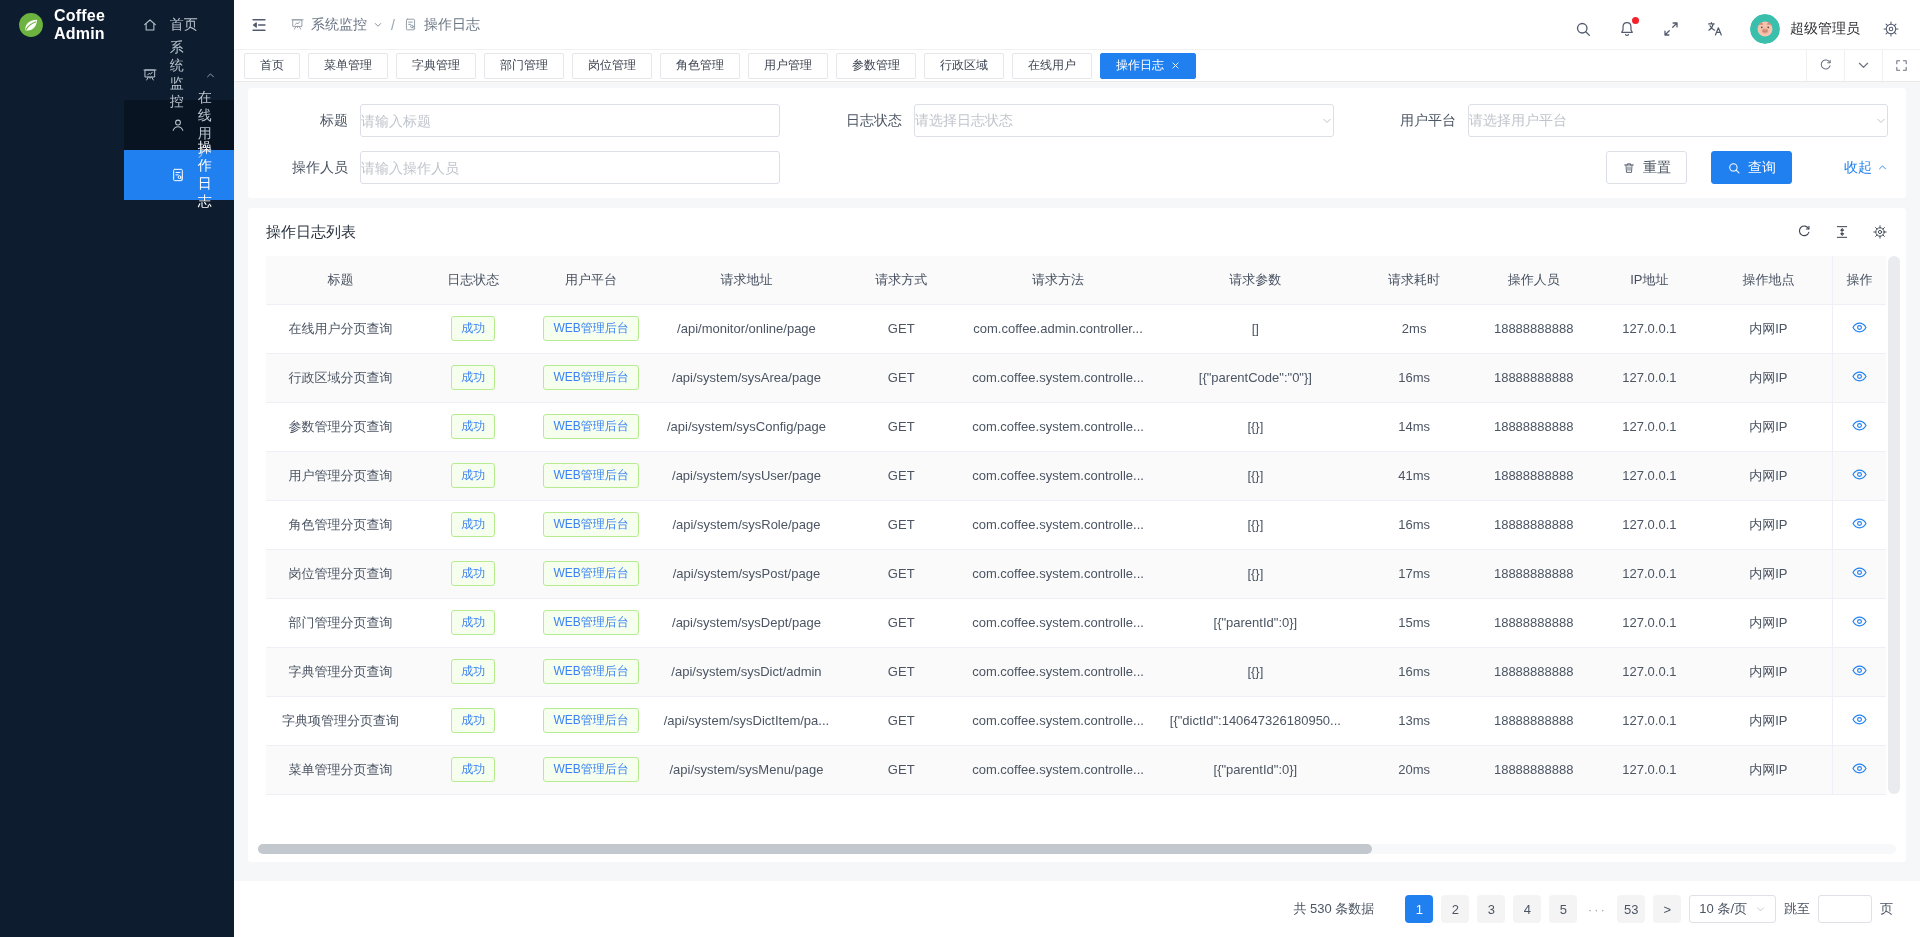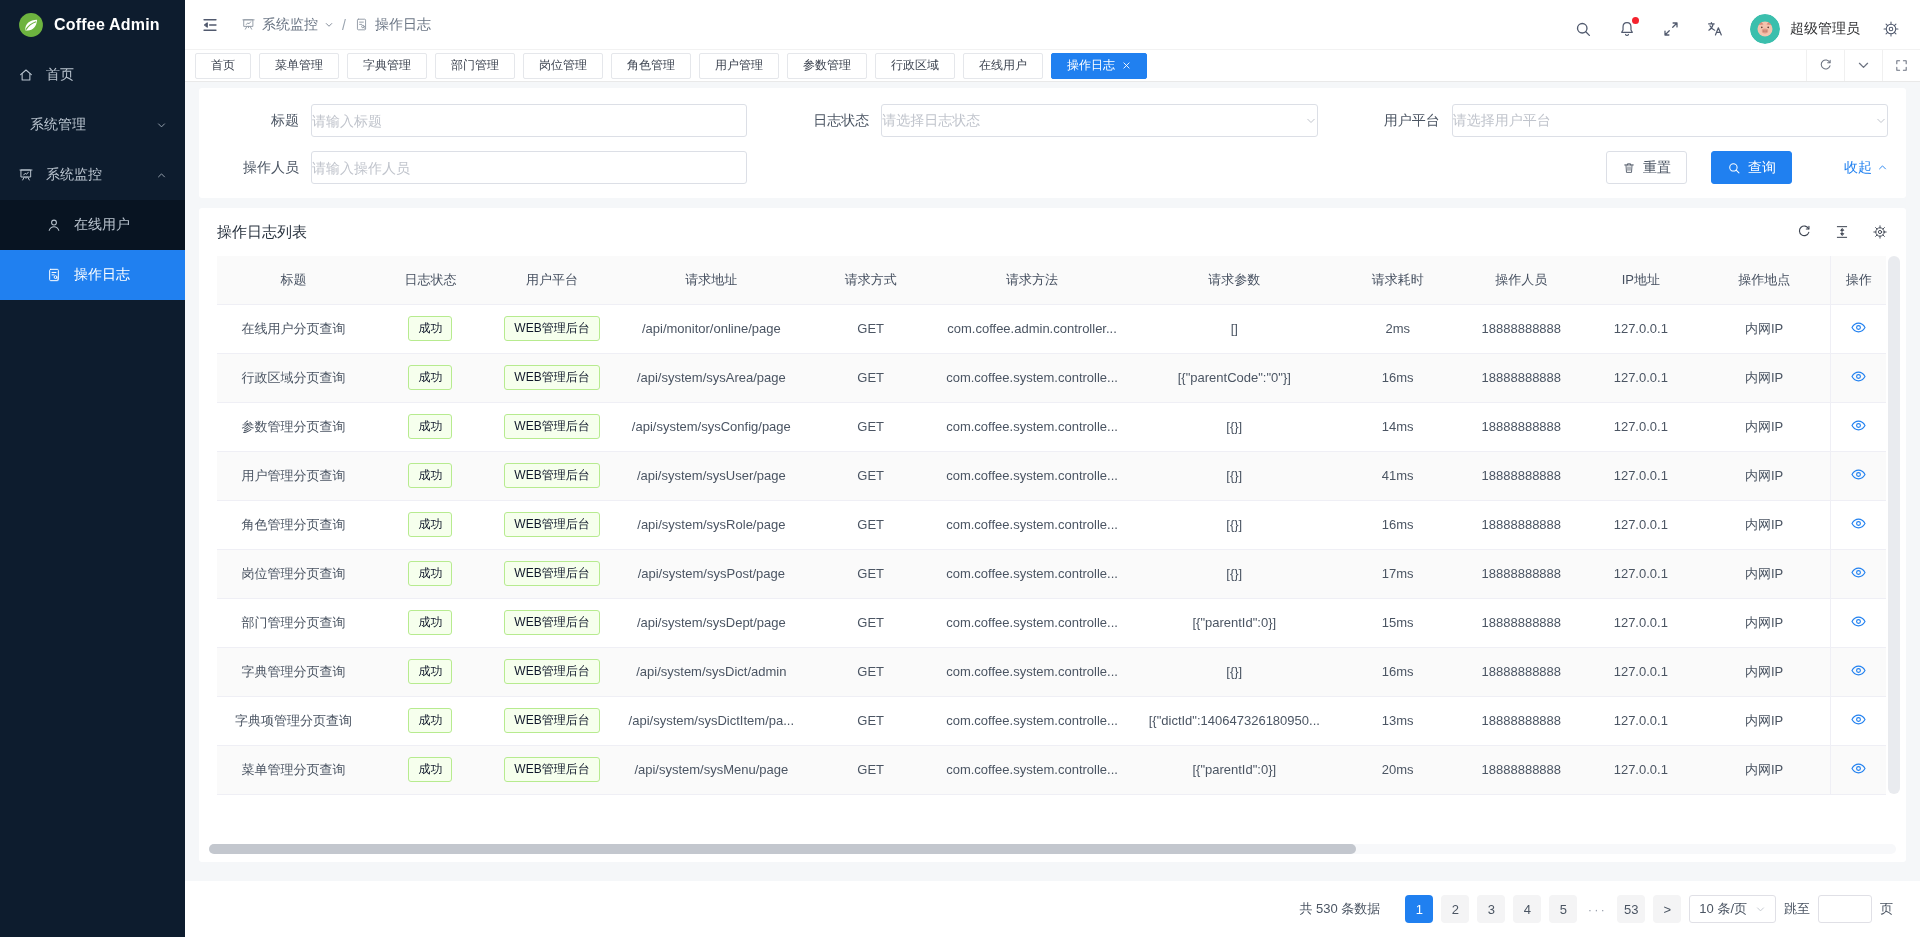--- a/index.html
+++ b/index.html
@@ -1,21 +1,21 @@
 <!DOCTYPE html>
 <html><head>
 <meta charset="utf-8">
 <style>
   * { margin:0; padding:0; box-sizing:border-box; }
   html,body { width:1920px; height:937px; overflow:hidden; font-family:"Liberation Sans","DejaVu Sans",sans-serif; background:#f5f7f9; }
   .app { display:flex; width:100%; height:100%; }
   svg { display:block; }
 
   
-  .sidebar { width:185px; flex-shrink:0; background:#0d1c2e; color:#bac4cf; display:flex; flex-direction:column; }
+  .sidebar { width:234px; flex-shrink:0; background:#0d1c2e; color:#bac4cf; display:flex; flex-direction:row; }
   .logo { height:50px; display:flex; align-items:center; gap:10px; padding-left:18px; }
   .logo-title { color:#fff; font-size:16px; font-weight:bold; letter-spacing:.2px; }
   .menu-item { height:50px; display:flex; align-items:center; gap:12px; padding:0 18px; font-size:14px; cursor:pointer; }
   .menu-item .mi-icon svg { width:16px; height:16px; }
   .mi-chev { margin-left:auto; opacity:.85; }
   .mi-chev svg { width:11px; height:11px; }
   .submenu { background:#081422; }
   .submenu .menu-item { padding-left:46px; }
   .submenu .menu-item.active { background:#2080f0; color:#fff; }
 
@@ -82,30 +82,30 @@
   table { table-layout:fixed; border-collapse:collapse; flex:1; }
   th, td { text-align:center; white-space:nowrap; overflow:hidden; text-overflow:ellipsis; border-bottom:1px solid #efeff5; font-weight:normal; }
   thead th { height:48px; background:#fafafa; font-size:13px; color:#465060; }
   tbody td { height:49px; font-size:13px; color:#4b5563; }
   tbody tr:nth-child(even) td { background:#fafafa; }
   th:nth-child(1){width:150px;} th:nth-child(2){width:118px;} th:nth-child(3){width:120px;}
   th:nth-child(4){width:192px;} th:nth-child(5){width:120px;} th:nth-child(6){width:196px;}
   th:nth-child(7){width:200px;} th:nth-child(8){width:120px;} th:nth-child(9){width:122px;}
   th:nth-child(10){width:112px;} th:nth-child(11){width:130px;} th:nth-child(12){width:54px;}
   th:last-child, td:last-child { border-left:1px solid #efeff5; }
-  .badge { display:inline-block; padding:3px 9px; font-size:12px; color:#0f172a; background:#f6ffed; border:1px solid #b7eb8f; border-radius:3px; }
+  .badge { display:inline-block; padding:3px 9px; font-size:12px; color:#3b82f6; background:#f6ffed; border:1px solid #b7eb8f; border-radius:3px; }
   .eye { color:#2080f0; cursor:pointer; display:inline-flex; }
   .eye svg { width:17px; height:17px; }
   .vscroll { width:12px; height:538px; background:#e9ebef; border-radius:6px; margin-left:2px; flex-shrink:0; }
   .hscroll { margin:auto 10px 8px; height:10px; background:#f7f8fa; border-radius:5px; }
   .hscroll-thumb { width:68%; height:10px; background:#c3c7ce; border-radius:5px; }
 
   
   .footer { margin:12px -14px 0; margin-top:auto; height:56px; background:#fff; display:flex; align-items:center; justify-content:flex-end; gap:8px; padding-right:27px; font-size:13px; color:#4b5563; flex-shrink:0; }
-  .pg-total { margin-right:17px; }
+  .pg-total { margin-right:23px; }
   .pages { display:flex; align-items:center; gap:8px; }
   .pg-btn { min-width:28px; height:28px; padding:0 4px; border-radius:4px; background:#f4f4f5; color:#4b5563; display:flex; align-items:center; justify-content:center; cursor:pointer; }
   .pg-btn.active { background:#2080f0; color:#fff; }
   .pg-ellipsis { color:#9ca3af; min-width:24px; text-align:center; cursor:pointer; letter-spacing:2px; }
   .pg-size { height:28px; border:1px solid #e0e0e6; border-radius:3px; background:#fff; display:flex; align-items:center; gap:8px; padding:0 9px; cursor:pointer; }
   .pg-size svg { width:11px; height:11px; color:#c0c4cc; }
   .pg-jump-input { width:54px; height:28px; border:1px solid #e0e0e6; border-radius:3px; outline:none; padding:0 6px; font-size:13px; }
 </style>
 </head>
 <body>
@@ -125,29 +125,20 @@
     </div>
     <nav>
         <div class="menu-item">
           <span class="mi-icon">
             <svg viewBox="0 0 24 24" fill="none" stroke="currentColor" stroke-width="1.6" stroke-linecap="round" stroke-linejoin="round">
               <path d="M4 11.5 12 4.5l8 7"></path>
               <path d="M6.2 10v9.5h11.6V10"></path>
             </svg>
           </span>
           <span class="mi-label">首页</span>
-        </div>
-        <div class="menu-item">
-          <span class="mi-icon"></span>
-          <span class="mi-label">系统管理</span>
-          <span class="mi-chev">
-            <svg viewBox="0 0 24 24" fill="none" stroke="currentColor" stroke-width="2" stroke-linecap="round" stroke-linejoin="round">
-              <path d="M5.5 8.5 12 15l6.5-6.5"></path>
-            </svg>
-          </span>
         </div>
         <div class="menu-item">
           <span class="mi-icon">
             <svg viewBox="0 0 24 24" fill="none" stroke="currentColor" stroke-width="1.5" stroke-linecap="round" stroke-linejoin="round">
               <path d="M3 4.5h18M5 4.5h14v10.5H5z"></path>
               <path d="M8.5 12l2.3-2.6 2 1.5 2.7-3.2"></path>
               <path d="M9.5 15l-2.5 4.5M14.5 15l2.5 4.5M12 15v2"></path>
             </svg>
           </span>
           <span class="mi-label">系统监控</span>

